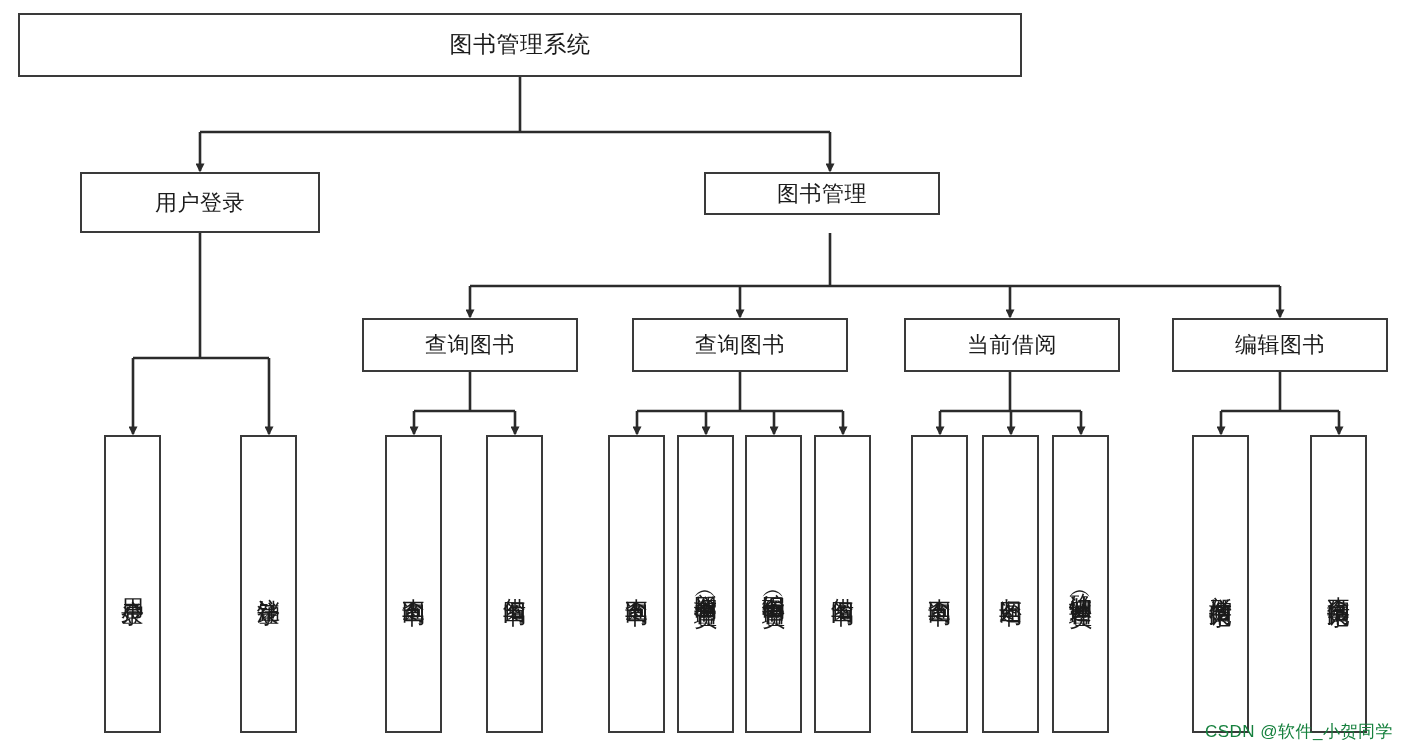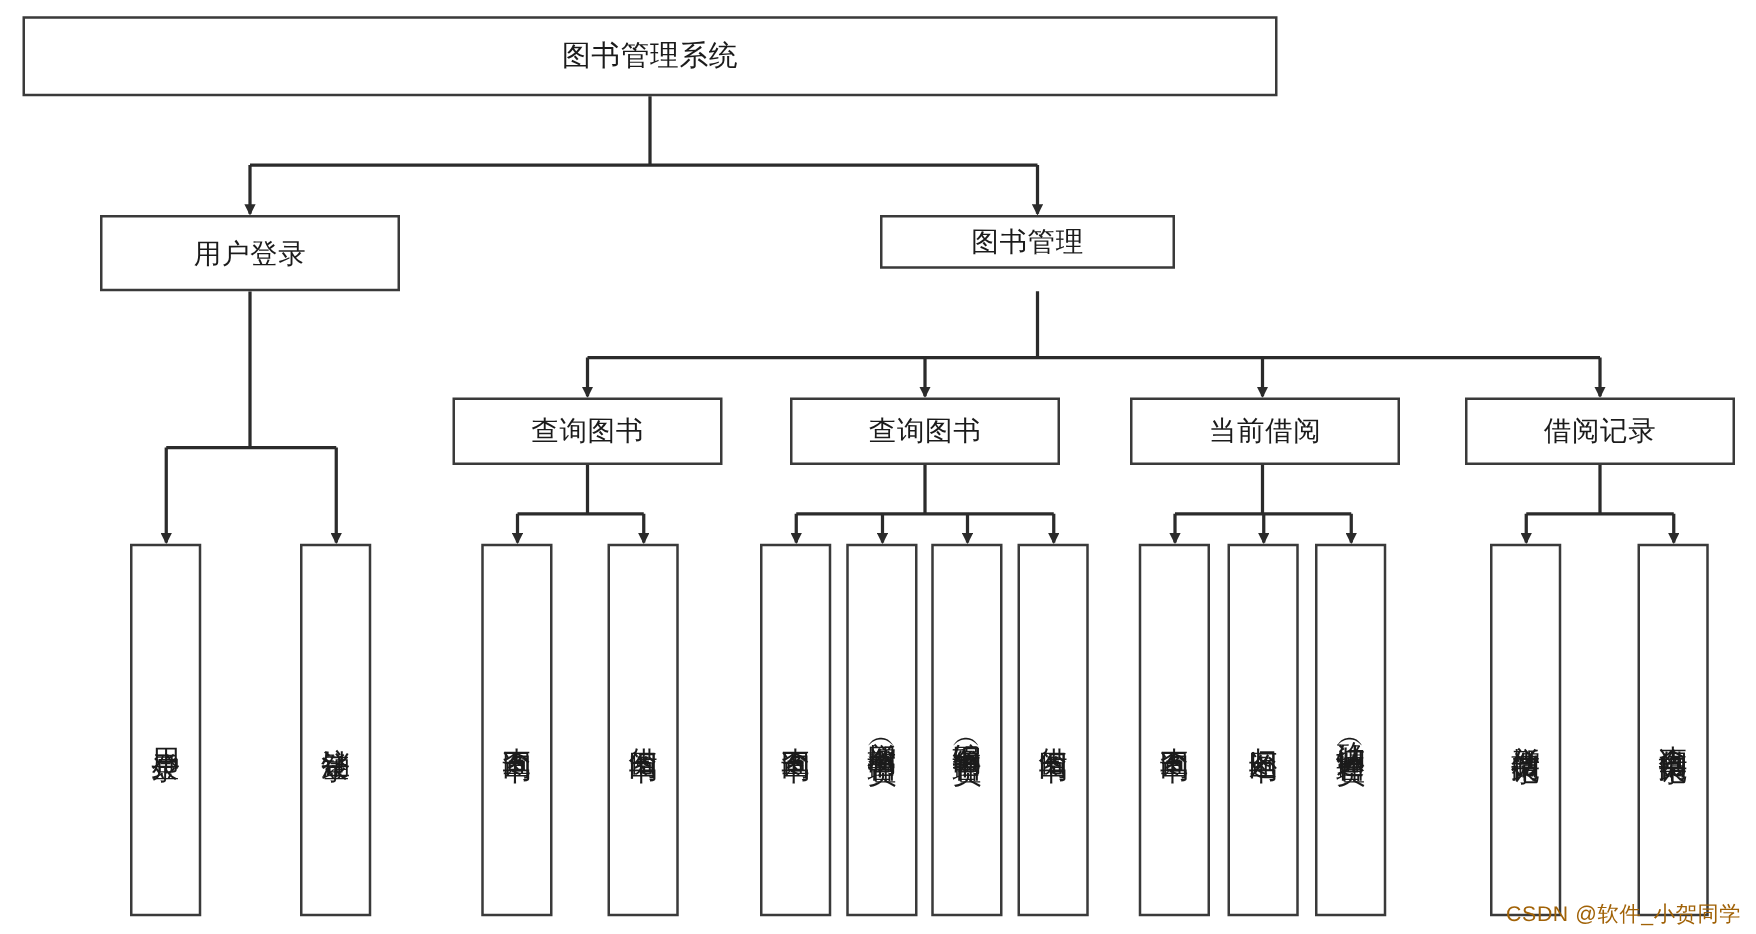--- a/index.html
+++ b/index.html
@@ -65,21 +65,21 @@
     line-height: 1.0;
     letter-spacing: 2px;
     max-height: 286px;
     white-space: normal;
   }
   #watermark {
     position: absolute;
     right: 12px;
     bottom: 4px;
     font-size: 17px;
-    color: #a16207;
+    color: #15803d;
     letter-spacing: 0.5px;
     white-space: nowrap;
     user-select: none;
   }
 </style>
 </head>
 <body>
 
 <div id="diagram-canvas">
 
@@ -139,21 +139,21 @@
       <div class="node level2" style="left: 362px; top: 318px; width: 216px; height: 54px;">
         <span class="node-label">查询图书</span>
       </div>
       <div class="node level2" style="left: 632px; top: 318px; width: 216px; height: 54px;">
         <span class="node-label">查询图书</span>
       </div>
       <div class="node level2" style="left: 904px; top: 318px; width: 216px; height: 54px;">
         <span class="node-label">当前借阅</span>
       </div>
       <div class="node level2" style="left: 1172px; top: 318px; width: 216px; height: 54px;">
-        <span class="node-label">借阅记录</span>
+        <span class="node-label">编辑图书</span>
       </div>
       <div class="node leaf" style="left: 104px; top: 435px; width: 57px; height: 298px;">
         <span class="node-label">用户登录</span>
       </div>
       <div class="node leaf" style="left: 240px; top: 435px; width: 57px; height: 298px;">
         <span class="node-label">注销登录</span>
       </div>
       <div class="node leaf" style="left: 385px; top: 435px; width: 57px; height: 298px;">
         <span class="node-label">查询图书</span>
       </div>

